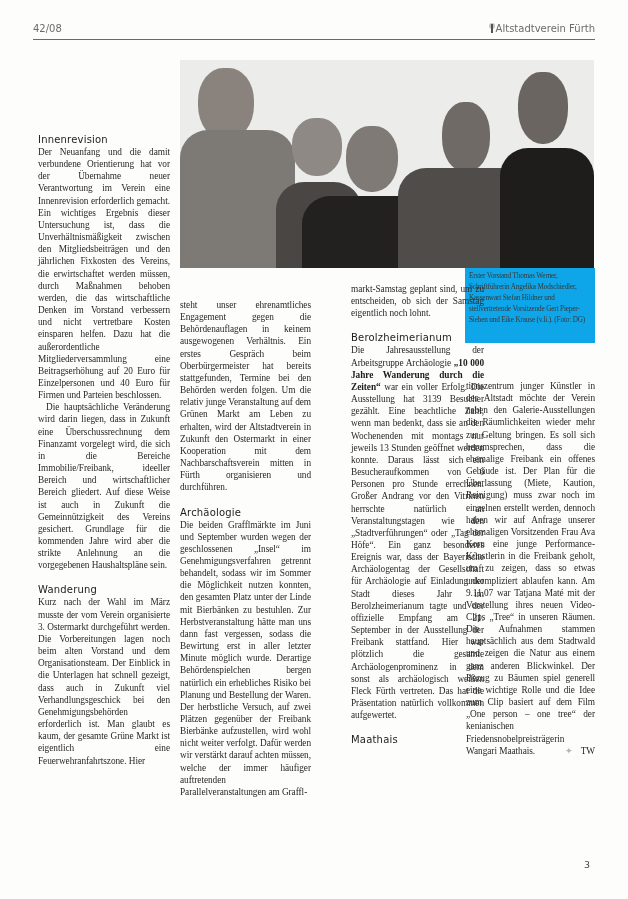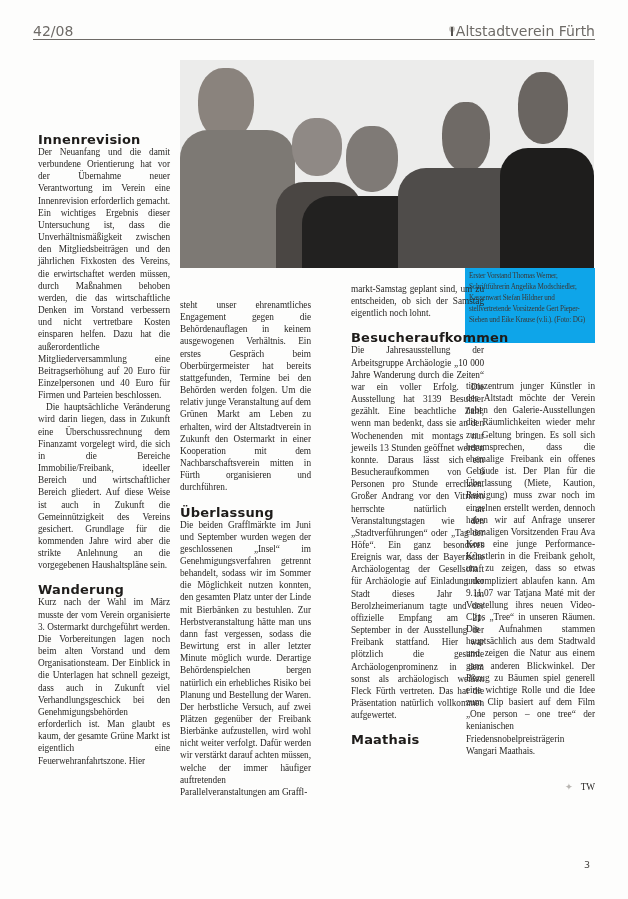--- a/index.html
+++ b/index.html
@@ -5,21 +5,21 @@
     html, body { margin: 0; padding: 0; }
     body {
       width: 628px; height: 899px; position: relative; overflow: hidden;
       background: #fdfdfc;
       font-family: "Liberation Serif", "DejaVu Serif", serif;
       color: #2a2826;
     }
     .header {
       position: absolute; left: 33px; top: 21px; width: 562px; height: 18px;
       border-bottom: 1px solid #6d6a66;
-      font-family: "DejaVu Sans", sans-serif; font-size: 14px; color: #6e6b67;
+      font-family: "DejaVu Sans", sans-serif; font-size: 10px; color: #6e6b67;
     }
     .header .issue { position: absolute; left: 0; top: 2px; }
     .header .brand { position: absolute; right: 0; top: 2px; display: flex; align-items: center; gap: 0; }
     .logo-icon { width: 8px; height: 11px; position: relative; display: inline-block; }
     .logo-icon::before { content: ""; position: absolute; left: 1px; top: 0; width: 6px; height: 6px; border-radius: 50%; background: #c8c6c2; }
     .logo-icon::after { content: ""; position: absolute; left: 3px; top: 1px; width: 2px; height: 9px; background: #55524f; }
 
     .photo {
       position: absolute; left: 180px; top: 60px; width: 414px; height: 208px;
       background: #ececeb; overflow: hidden;
@@ -33,26 +33,26 @@
       font-family: Liberation Serif, serif; font-size: 7.2px; line-height: 11.1px;
       color: #3a3836; letter-spacing: -0.15px;
     }
     .col {
       position: absolute; font-size: 9.3px; line-height: 12.15px;
       text-align: justify; hyphens: manual; letter-spacing: -0.05px;
     }
     .col p { margin: 0; text-indent: 0; }
     .col p.indent { text-indent: 8px; }
     .col h2 {
-      margin: 0; font-family: "DejaVu Sans", sans-serif; font-weight: bold;
-      font-size: 13px; line-height: 13px; color: #1e1c1a; letter-spacing: 0.2px;
+      margin: 0; font-family: "DejaVu Sans", sans-serif; font-weight: normal;
+      font-size: 10px; line-height: 13px; color: #1e1c1a; letter-spacing: 0.2px;
     }
     .col .gap { height: 12px; }
-    .col b { font-weight: normal; color: #1e1c1a; }
-    .sign { float: right; margin-top: 36px; }
+    .col b { font-weight: bold; color: #1e1c1a; }
+    .sign { float: right; }
     .sign .dot { color: #b9b6b2; margin-right: 8px; }
     .pagenum {
       position: absolute; left: 584px; top: 859px; font-family: "DejaVu Sans", sans-serif;
       font-size: 9.5px; color: #4a4845;
     }
   </style>
 </head>
 <body>
 
 <div class="header">
@@ -94,28 +94,28 @@
   <p>Der Neuanfang und die damit verbundene Orientierung hat vor der Übernahme neuer Verantwortung im Verein eine Innenrevision erforderlich gemacht. Ein wichtiges Ergebnis dieser Untersuchung ist, dass die Unverhältnismäßigkeit zwischen den Mitgliedsbeiträgen und den jährlichen Fixkosten des Vereins, die erwirtschaftet werden müssen, durch Maßnahmen behoben werden, die das wirtschaftliche Denken im Vorstand verbessern und nicht vertretbare Kosten einsparen helfen. Dazu hat die außerordentliche Mitgliederversammlung eine Beitragserhöhung auf 20 Euro für Einzelpersonen und 40 Euro für Firmen und Parteien beschlossen.</p>
   <p class="indent">Die hauptsächliche Veränderung wird darin liegen, dass in Zukunft eine Überschussrechnung dem Finanzamt vorgelegt wird, die sich in die Bereiche Immobilie/Freibank, ideeller Bereich und wirtschaftlicher Bereich gliedert. Auf diese Weise ist auch in Zukunft die Gemeinnützigkeit des Vereins gesichert. Grundlage für die kommenden Jahre wird aber die strikte Anlehnung an die vorgegebenen Haushaltspläne sein.</p>
   <div class="gap"></div>
   <h2>Wanderung</h2>
   <p>Kurz nach der Wahl im März musste der vom Verein organisierte 3. Ostermarkt durchgeführt werden. Die Vorbereitungen lagen noch beim alten Vorstand und dem Organisationsteam. Der Einblick in die Unterlagen hat schnell gezeigt, dass auch in Zukunft viel Verhandlungsgeschick bei den Genehmigungsbehörden erforderlich ist. Man glaubt es kaum, der gesamte Grüne Markt ist eigentlich eine Feuerwehranfahrtszone. Hier</p>
 </div>
 
 <div class="col" style="left:180px;top:299px;width:131px;">
   <p>steht unser ehrenamtliches Engagement gegen die Behördenauflagen in keinem ausgewogenen Verhältnis. Ein erstes Gespräch beim Oberbürgermeister hat bereits stattgefunden, Termine bei den Behörden werden folgen. Um die relativ junge Veranstaltung auf dem Grünen Markt am Leben zu erhalten, wird der Altstadtverein in Zukunft den Ostermarkt in einer Kooperation mit dem Nachbarschaftsverein mitten in Fürth organisieren und durchführen.</p>
   <div class="gap"></div>
-  <h2>Überlassung</h2>
+  <h2>Archäologie</h2>
   <p>Die beiden Grafflmärkte im Juni und September wurden wegen der geschlossenen „Insel“ im Genehmigungsverfahren getrennt behandelt, sodass wir im Sommer die Möglichkeit nutzen konnten, den gesamten Platz unter der Linde mit Bierbänken zu bestuhlen. Zur Herbstveranstaltung hätte man uns dann fast vergessen, sodass die Bewirtung erst in aller letzter Minute möglich wurde. Derartige Behördenspielchen bergen natürlich ein erhebliches Risiko bei Planung und Bestellung der Waren. Der herbstliche Versuch, auf zwei Plätzen gegenüber der Freibank Bierbänke aufzustellen, wird wohl nicht weiter verfolgt. Dafür werden wir verstärkt darauf achten müssen, welche der immer häufiger auftretenden Parallelveranstaltungen am Graffl-</p>
 </div>
 
 <div class="col" style="left:323px;top:283px;width:133px;margin-left:28px;">
   <p>markt-Samstag geplant sind, um zu entscheiden, ob sich der Samstag eigentlich noch lohnt.</p>
   <div class="gap"></div>
-  <h2>Besucheraufkommen</h2>
+  <h2>Berolzheimerianum</h2>
   <p><span>Die Jahresausstellung der Arbeitsgruppe Archäologie </span><b>„10 000 Jahre Wanderung durch die Zeiten“</b><span> war ein voller Erfolg. Die Ausstellung hat 3139 Besucher gezählt. Eine beachtliche Zahl, wenn man bedenkt, dass sie an den Wochenenden mit montags nur jeweils 13 Stunden geöffnet werden konnte. Daraus lässt sich ein Besucheraufkommen von 6 Personen pro Stunde errechnen. Großer Andrang vor den Vitrinen herrschte natürlich an Veranstaltungstagen wie den „Stadtverführungen“ oder „Tag der Höfe“. Ein ganz besonderes Ereignis war, dass der Bayerische Archäologentag der Gesellschaft für Archäologie auf Einladung der Stadt dieses Jahr im Berolzheimerianum tagte und der offizielle Empfang am 21. September in der Ausstellung der Freibank stattfand. Hier war plötzlich die gesamte Archäologenprominenz in dem sonst als archäologisch weißen Fleck Fürth vertreten. Das hat die Präsentation natürlich vollkommen aufgewertet.</span></p>
   <div class="gap"></div>
   <h2>Maathais</h2>
 </div>
 
 <div class="col" style="left:466px;top:380px;width:129px;">
   <p><span>tionszentrum junger Künstler in der Altstadt möchte der Verein neben den Galerie-Ausstellungen die Räumlichkeiten wieder mehr zur Geltung bringen. Es soll sich herumsprechen, dass die ehemalige Freibank ein offenes Gebäude ist. Der Plan für die Überlassung (Miete, Kaution, Reinigung) muss zwar noch im einzelnen erstellt werden, dennoch haben wir auf Anfrage unserer ehemaligen Vorsitzenden Frau Ava Korn eine junge Performance-Künstlerin in die Freibank geholt, um zu zeigen, dass so etwas unkompliziert ablaufen kann. Am 9.11.07 war Tatjana Maté mit der Vorstellung ihres neuen Video-Clips „Tree“ in unseren Räumen. Die Aufnahmen stammen hauptsächlich aus dem Stadtwald und zeigen die Natur aus einem ganz anderen Blickwinkel. Der Bezug zu Bäumen spiel generell eine wichtige Rolle und die Idee zum Clip basiert auf dem Film „One person – one tree“ der kenianischen Friedensnobelpreisträgerin Wangari Maathais.</span><span class="sign"><span class="dot">✦</span><span>TW</span></span></p>
 </div>
 
 <div class="pagenum">3</div>

